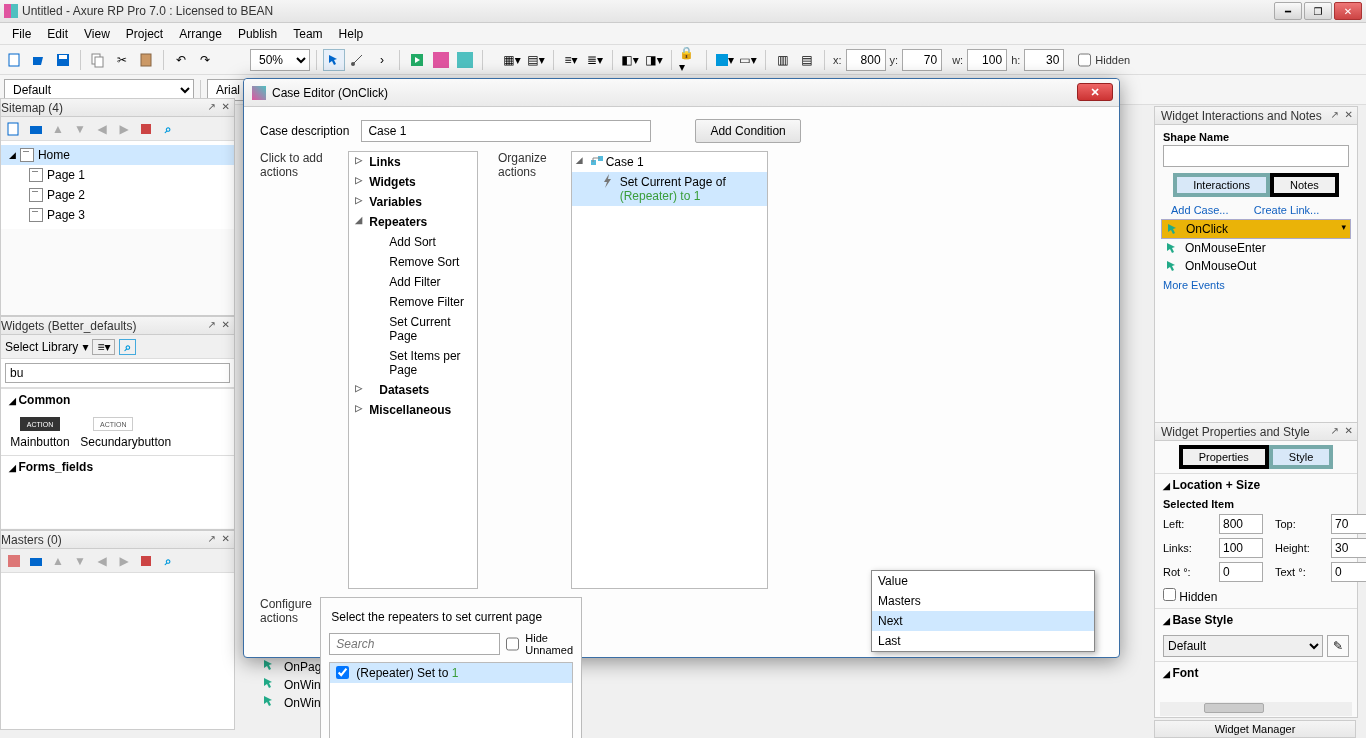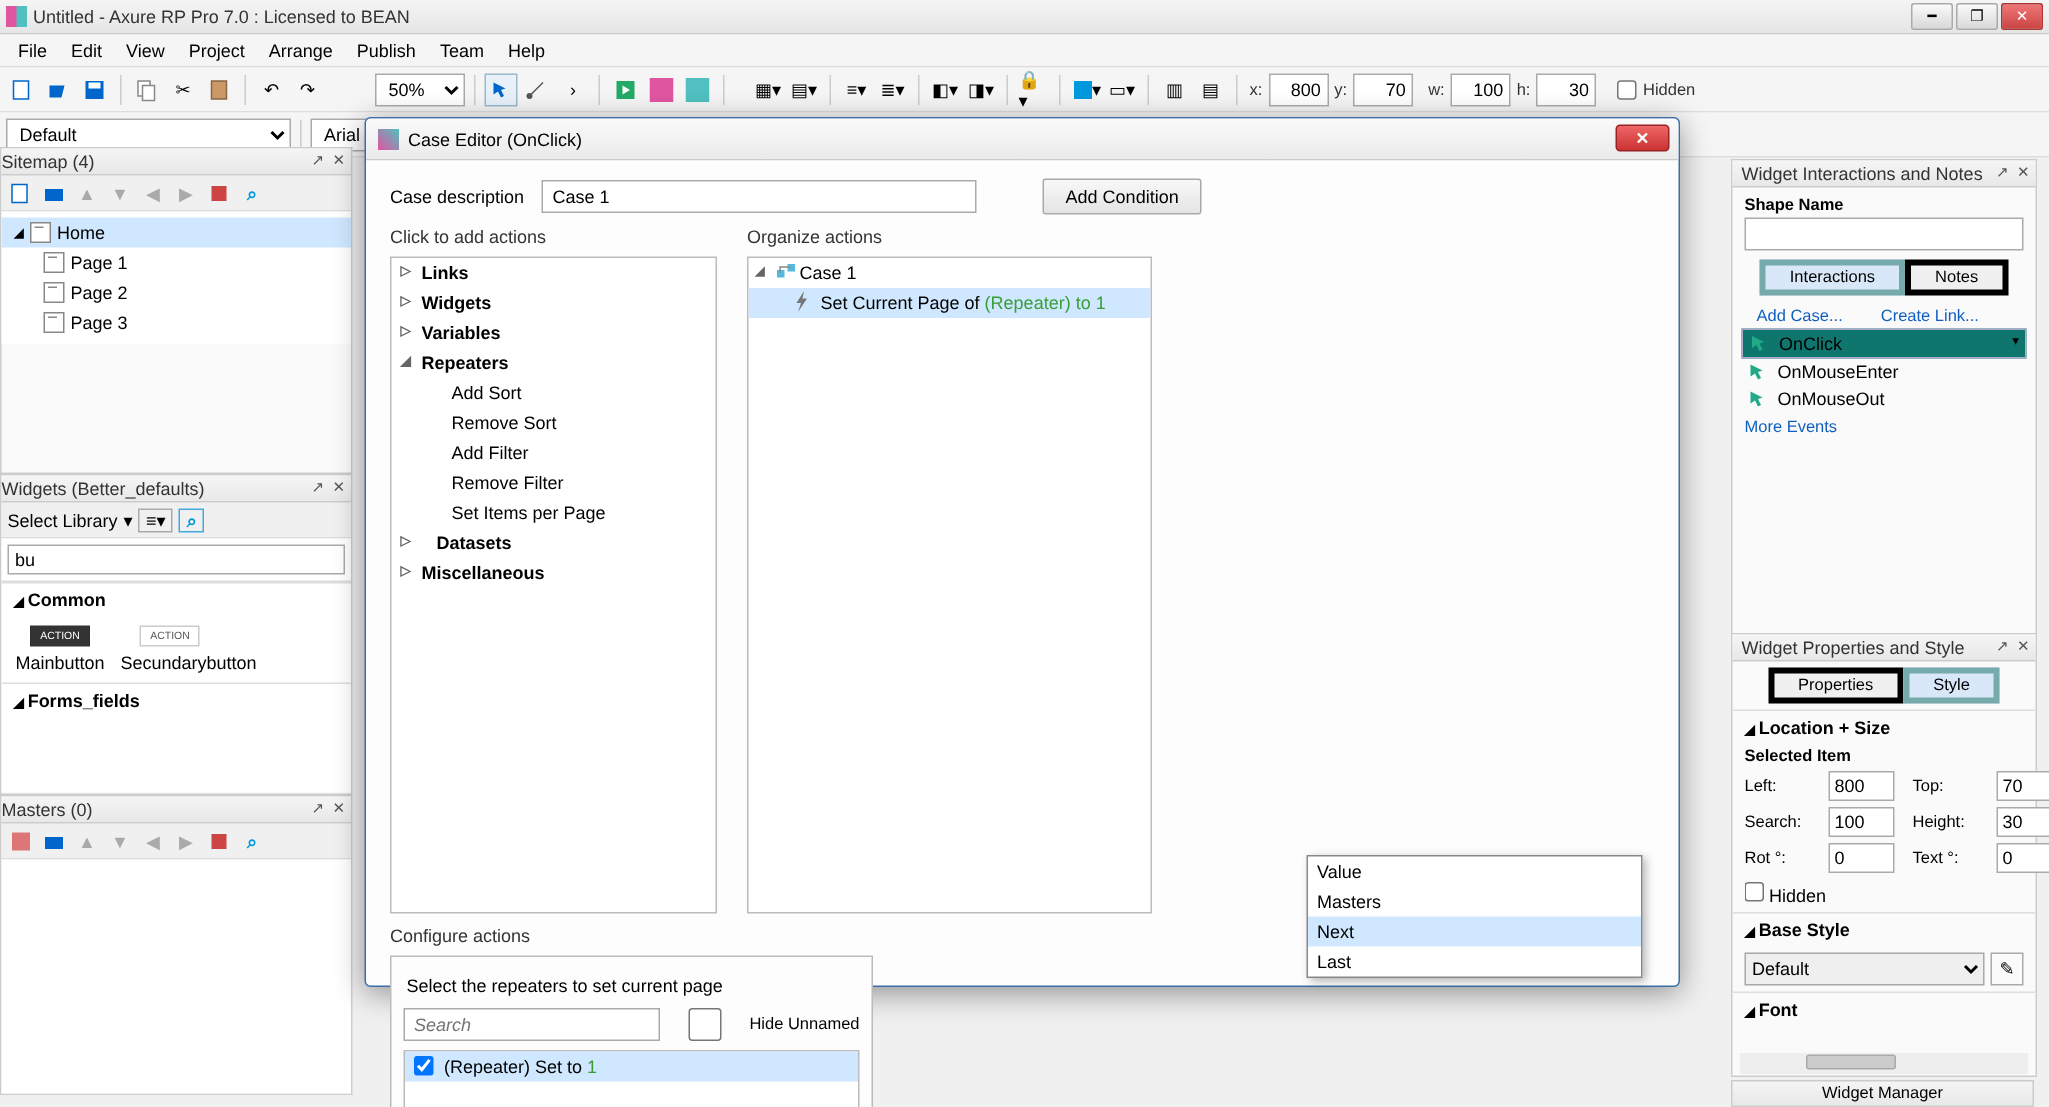--- a/index.html
+++ b/index.html
@@ -48,36 +48,36 @@
 .wl-section { padding:4px 8px; font-weight:bold; border-top:1px solid #ddd; }
 .wl-section::before { content:"◢ "; font-size:9px;}
 
 
 .tabset { display:flex; justify-content:center; gap:0; margin:4px 0; }
 .tabset .tab { padding:2px 16px; border:4px solid #000000; background:#f0f0f0; font-size:11px;}
 .tabset .tab.active { background:#d8e8f8; border-color:#7aa;}
 .link-row { color:#1060c0; font-size:11px; padding:4px 8px; cursor:pointer;}
 .event-row { padding:2px 4px 2px 24px; position:relative; }
 .event-row .eicon { position:absolute; left:4px; top:2px; width:14px; height:14px; }
-.event-row.sel { background:#0f766e; border:1px solid #aac; }
+.event-row.sel { background:#eab308; border:1px solid #aac; }
 
 .prop-section { padding:4px 8px; font-weight:bold; border-top:1px solid #ddd;}
 .prop-section::before { content:"◢ "; font-size:9px;}
 .prop-grid { display:grid; grid-template-columns:50px 50px 50px 50px; gap:4px 6px; padding:2px 8px; align-items:center;}
 .prop-grid input { width:44px; height:20px; border:1px solid #aaa; padding:0 3px;}
 .prop-grid label { font-size:11px;}
 .dialog { position:absolute; left:243px; top:78px; width:877px; height:580px; background:#fdfdfd; border:1px solid #3a6ea5; border-radius:4px; box-shadow:0 4px 20px rgba(0,0,0,0.4); }
 .dlg-title { height:28px; background:linear-gradient(#fafafa,#eaeaea); border-bottom:1px solid #ccc; display:flex; align-items:center; padding:0 8px; border-radius:4px 4px 0 0;}
 .dlg-title .icon { width:14px; height:14px; margin-right:6px; background:linear-gradient(45deg,#e055a0,#50c0c0);}
 .dlg-close { position:absolute; right:6px; top:4px; width:36px; height:18px; background:linear-gradient(#e66,#c33); border:1px solid #922; border-radius:3px; color:#fff; display:flex; align-items:center; justify-content:center; font-size:11px; font-weight:bold;}
 .dlg-body { padding:12px 16px 8px; display:flex; flex-wrap:wrap; gap:8px 20px;}
 .dlg-row1 { width:100%; display:flex; align-items:center; gap:12px;}
 .dlg-row1 input[type=text] { width:290px; height:22px; border:1px solid #aaa; padding:0 6px;}
 .add-cond { height:24px; padding:0 14px; background:linear-gradient(#f8f8f8,#e4e4e4); border:1px solid #aaa; border-radius:2px;}
-.col { display:flex; flex-direction:column; }
+.col { display:flex; flex-direction:row; }
 .col h4 { font-weight:normal; font-size:12px; margin-bottom:6px; color:#333;}
 .colbox { border:1px solid #bbb; background:#fff; overflow:auto;}
 .col1 { width:218px; } .col1 .colbox { height:438px; }
 .col2 { width:270px; } .col2 .colbox { height:438px; }
 .col3 { width:322px; }
 
 .act-row { padding:3px 8px 3px 20px; position:relative; }
 .act-row.bold { font-weight:bold; }
 .act-row.sub { padding-left:40px; font-weight:normal;}
 .act-row::before { content:"▷"; position:absolute; left:6px; top:3px; font-size:9px; color:#666;}
@@ -412,21 +412,21 @@
     <div class="tab">Properties</div>
     <div class="tab active">Style</div>
   </div>
   <div class="prop-section">Location + Size</div>
   <div style="padding:2px 8px;font-weight:bold;font-size:11px">Selected Item</div>
   <div class="prop-grid">
     <label>Left:</label>
       <input value="800" style="">
     <label>Top:</label>
       <input value="70" style="">
-    <label>Search:</label>
+    <label>Links:</label>
       <input value="100" style="">
     <label>Height:</label>
       <input value="30" style="">
     <label>Rot °:</label>
       <input value="0" style="">
     <label>Text °:</label>
       <input value="0" style="">
   </div>
   <div style="padding:4px 8px"><input type="checkbox" style=""> <span>Hidden</span></div>
   <div class="prop-section">Base Style</div>
@@ -478,20 +478,21 @@
       <h4>Click to add actions</h4>
       <div class="colbox">
         <div class="act-row bold">Links</div>
         <div class="act-row bold">Widgets</div>
         <div class="act-row bold">Variables</div>
         <div class="act-row bold exp">Repeaters</div>
         <div class="act-row sub nochev">Add Sort</div>
         <div class="act-row sub nochev">Remove Sort</div>
         <div class="act-row sub nochev">Add Filter</div>
         <div class="act-row sub nochev">Remove Filter</div>
+        <div class="act-row sub nochev">Set Current Page</div>
         <div class="act-row sub nochev">Set Items per Page</div>
         <div class="act-row bold" style="padding-left:30px">Datasets</div>
         <div class="act-row bold">Miscellaneous</div>
       </div>
     </div>
 
     <div class="col col2">
       <h4>Organize actions</h4>
       <div class="colbox">
         <div class="org-row case-row">

